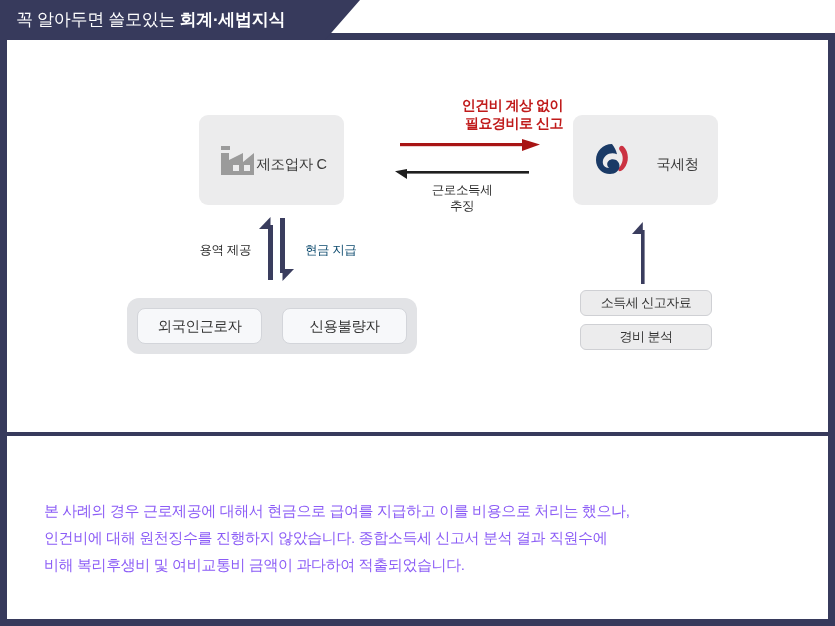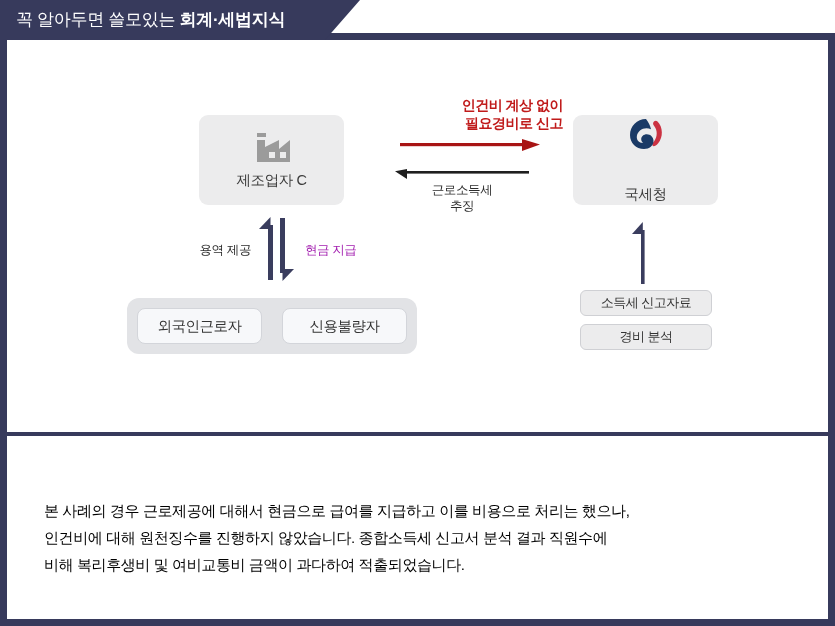--- a/index.html
+++ b/index.html
@@ -73,21 +73,20 @@
     box-sizing: border-box;
   }
 
   
   .entity-card {
     position: absolute;
     background: #ececed;
     border-radius: 9px;
     box-sizing: border-box;
     display: flex;
-    flex-direction: column;
     align-items: center;
     justify-content: center;
   }
   #manufacturer-card {
     left: 192px;
     top: 75px;
     width: 145px;
     height: 90px;
   }
   #nts-card {
@@ -173,21 +172,21 @@
     color: #2d2d2d;
     letter-spacing: -0.4px;
   }
   #vflow-right-label {
     position: absolute;
     left: 128px;
     top: 25px;
     width: 76px;
     text-align: left;
     font-size: 12.5px;
-    color: #a21caf;
+    color: #0c4a6e;
     letter-spacing: -0.4px;
   }
   #vflow-arrows-svg {
     position: absolute;
     left: 78px;
     top: 0px;
   }
 
   
   #workers-group {
@@ -259,21 +258,21 @@
     bottom: 0;
     background: #ffffff;
   }
   #description-text {
     position: absolute;
     left: 37px;
     top: 57px;
     width: 740px;
     font-size: 15px;
     line-height: 27px;
-    color: #000000;
+    color: #8b5cf6;
     letter-spacing: -0.4px;
     white-space: pre-line;
   }
 </style>
 </head>
 <body>
 
 <div id="header-banner"></div>
 <div id="header-title">
   <span class="light">꼭 알아두면 쓸모있는 </span><span class="strong">회계·세법지식</span>

